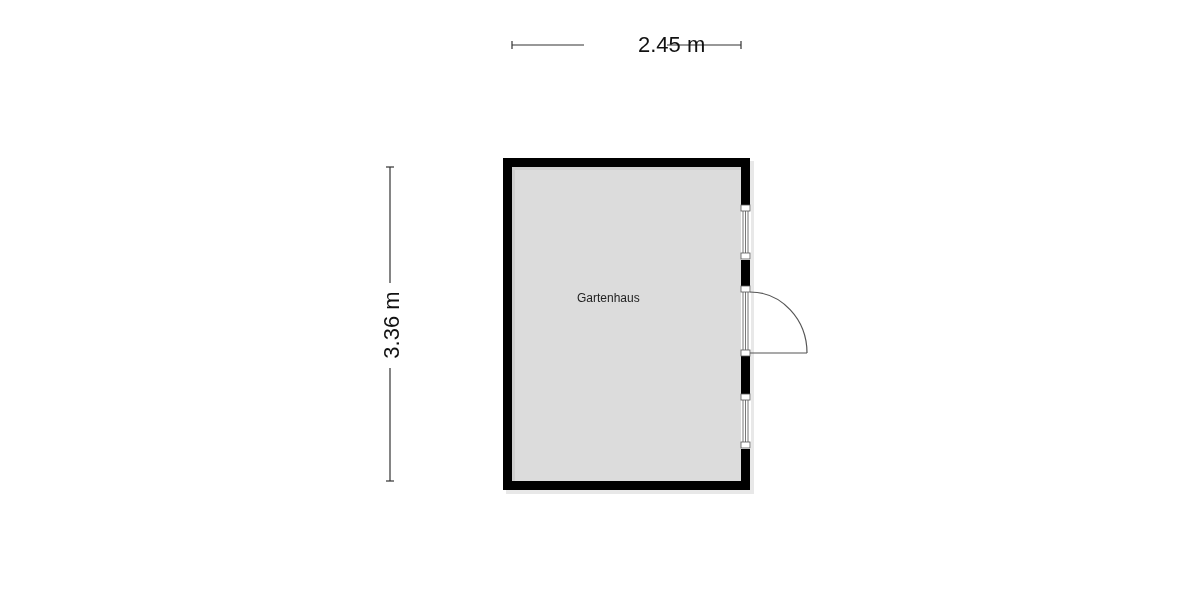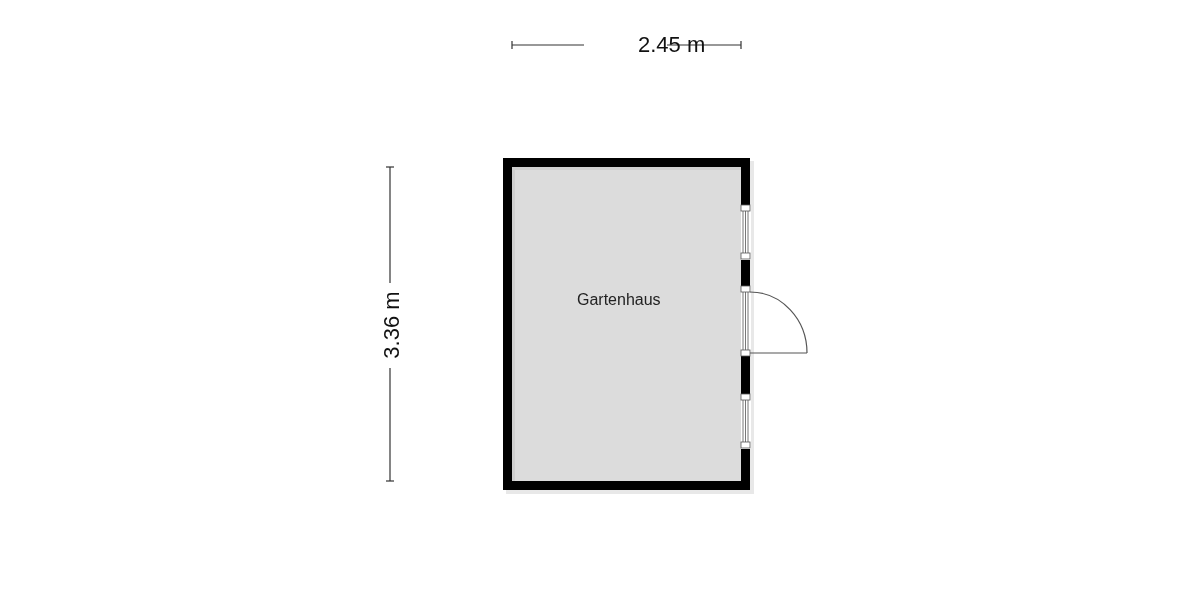--- a/index.html
+++ b/index.html
@@ -1,20 +1,20 @@
 <!DOCTYPE html>
 <html><head>
 <meta charset="utf-8">
 <style>
   html, body { margin: 0; padding: 0; background: #ffffff; }
   body { width: 1200px; height: 600px; position: relative; overflow: hidden;
          font-family: "Liberation Sans", sans-serif; }
   .abs { position: absolute; }
   .dim-label { font-size: 22px; color: #111; white-space: nowrap; }
-  .room-label { font-size: 16px; color: #222; white-space: nowrap; }
+  .room-label { font-size: 12px; color: #222; white-space: nowrap; }
   svg { position: absolute; left: 0; top: 0; }
 </style>
 </head>
 <body>
 
 <svg width="1200" height="600">
 
   <rect x="506" y="161" width="248" height="333" fill="#e8e8e8"></rect>
 
   <rect x="503" y="158" width="247" height="332" fill="#000"></rect>

